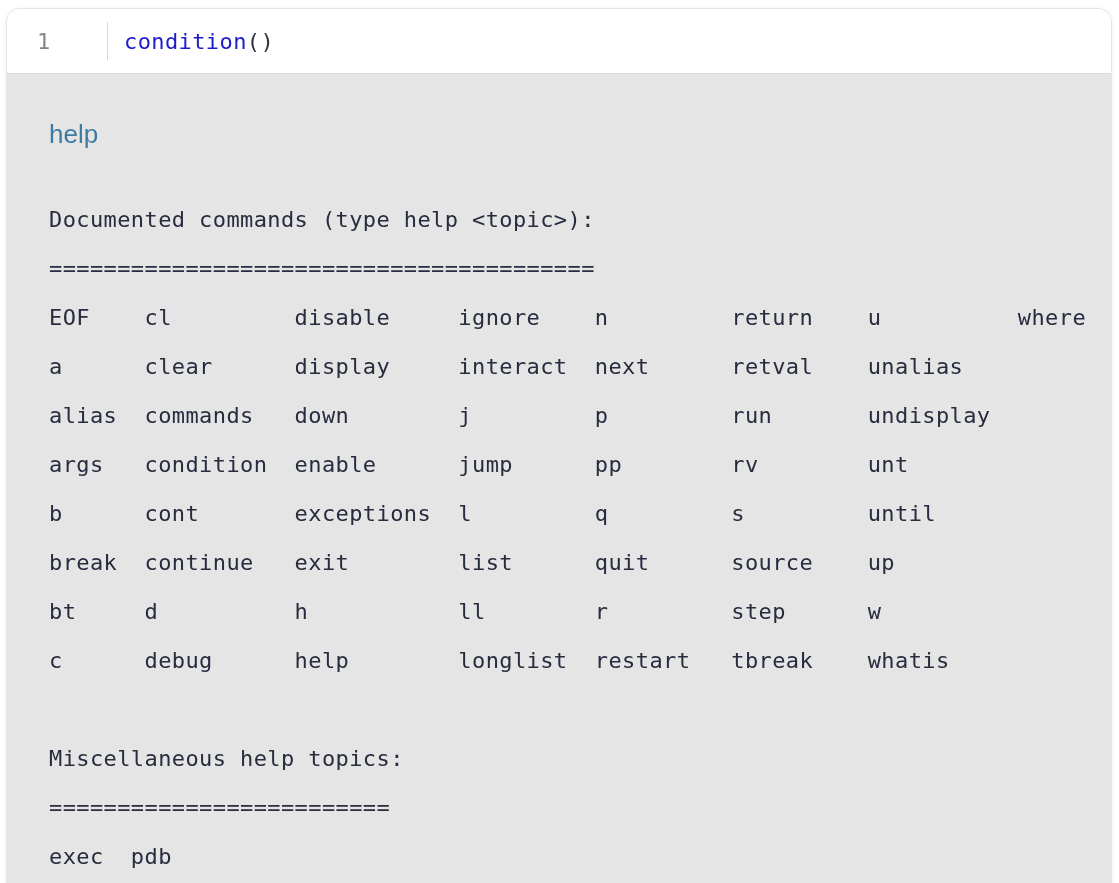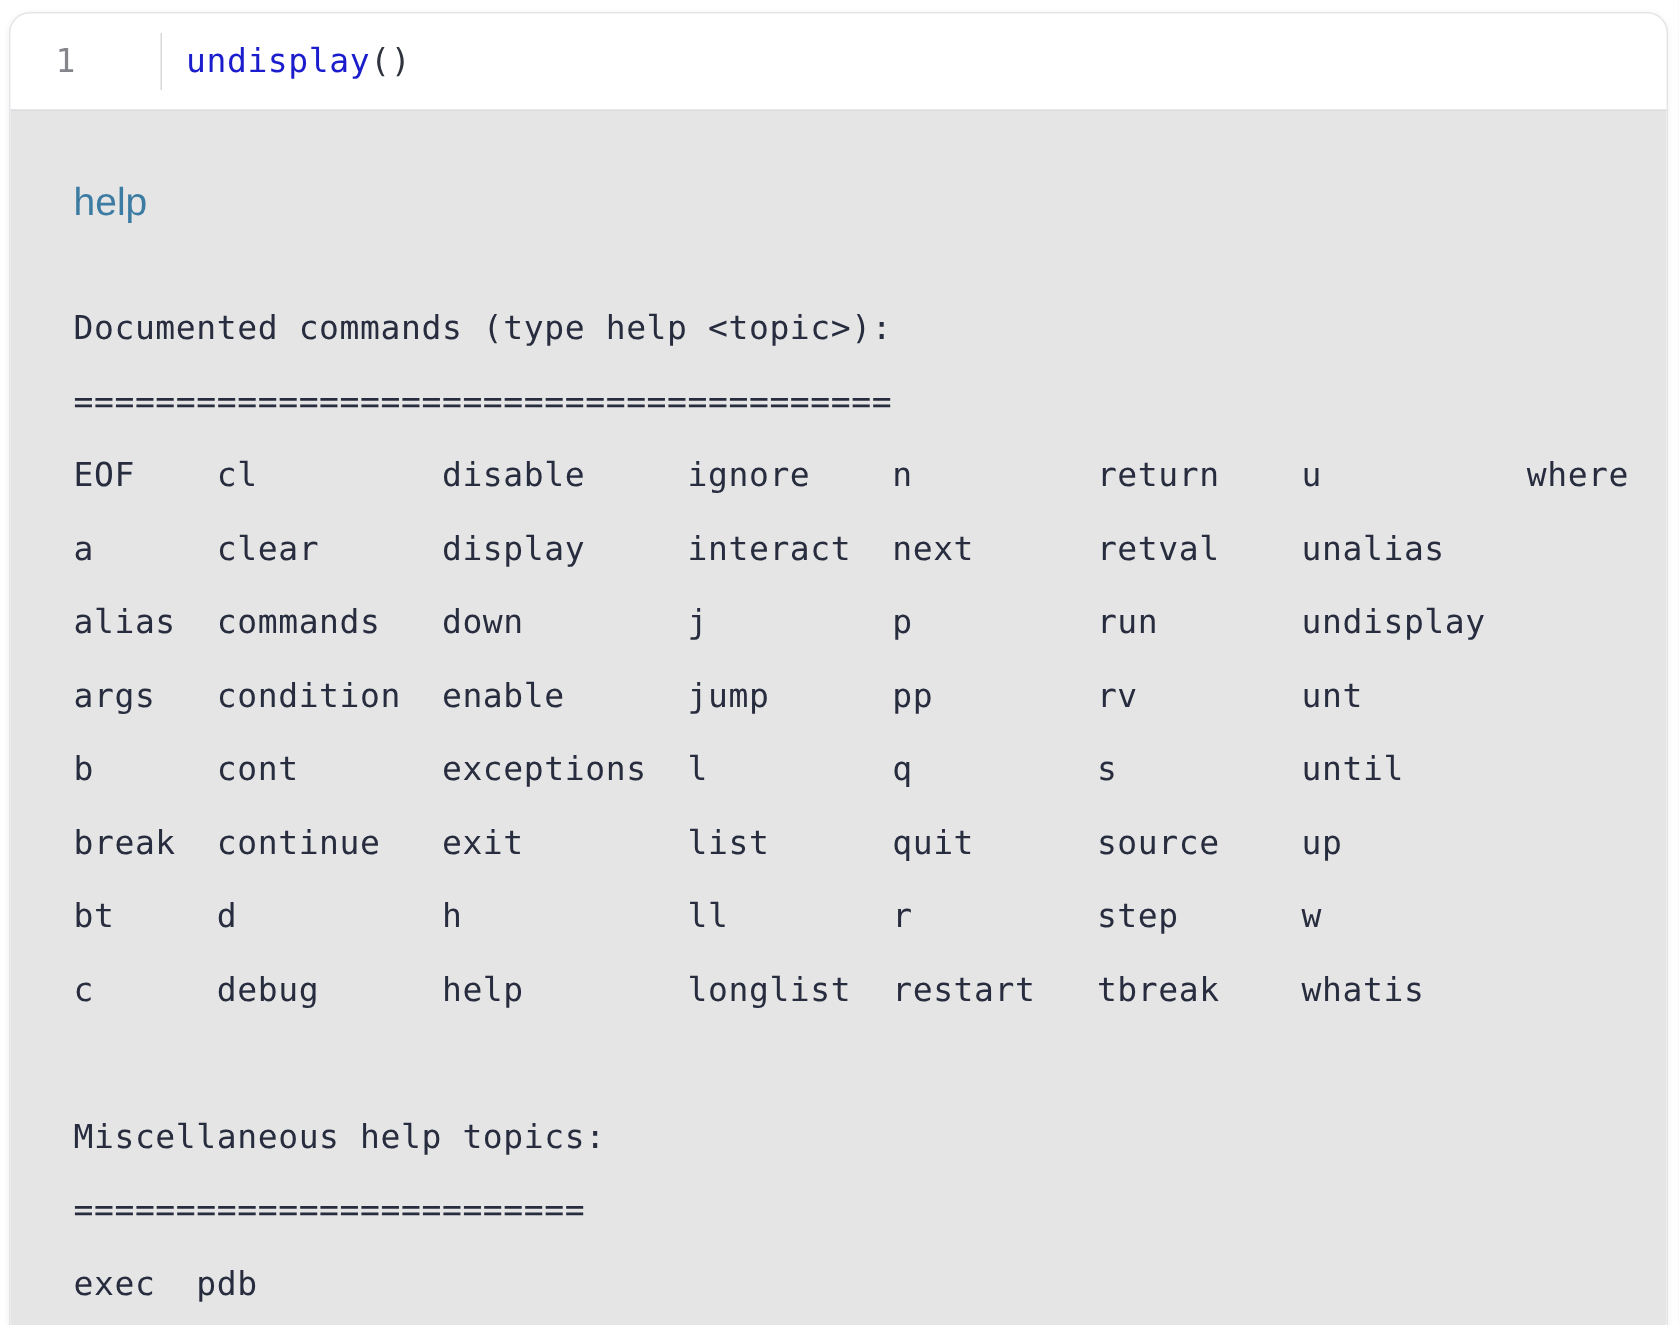--- a/index.html
+++ b/index.html
@@ -111,21 +111,21 @@
 </head>
 <body>
 
 <div class="widget">
 
   <div class="editor">
     <div class="gutter">
       <span>1</span>
     </div>
     <div class="gutter-divider"></div>
-    <div class="code-line"><span class="tok-builtin">undisplay</span><span class="tok-punct">()</span></div>
+    <div class="code-line"><span class="tok-builtin">condition</span><span class="tok-punct">()</span></div>
   </div>
 
   <div class="console">
     <div class="echo">help</div>
     <pre>Documented commands (type help &lt;topic&gt;):
 ========================================
 EOF    cl         disable     ignore    n         return    u          where
 a      clear      display     interact  next      retval    unalias
 alias  commands   down        j         p         run       undisplay
 args   condition  enable      jump      pp        rv        unt

